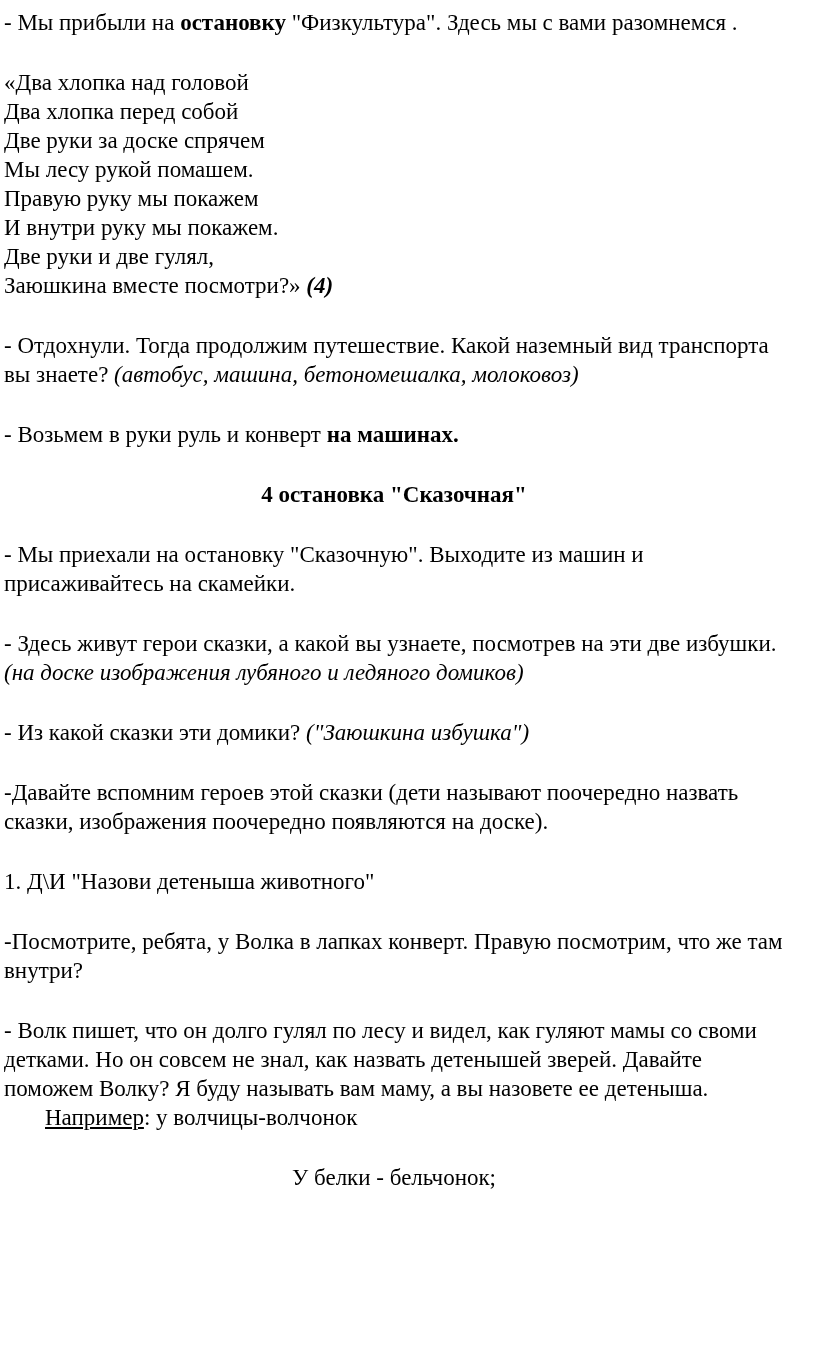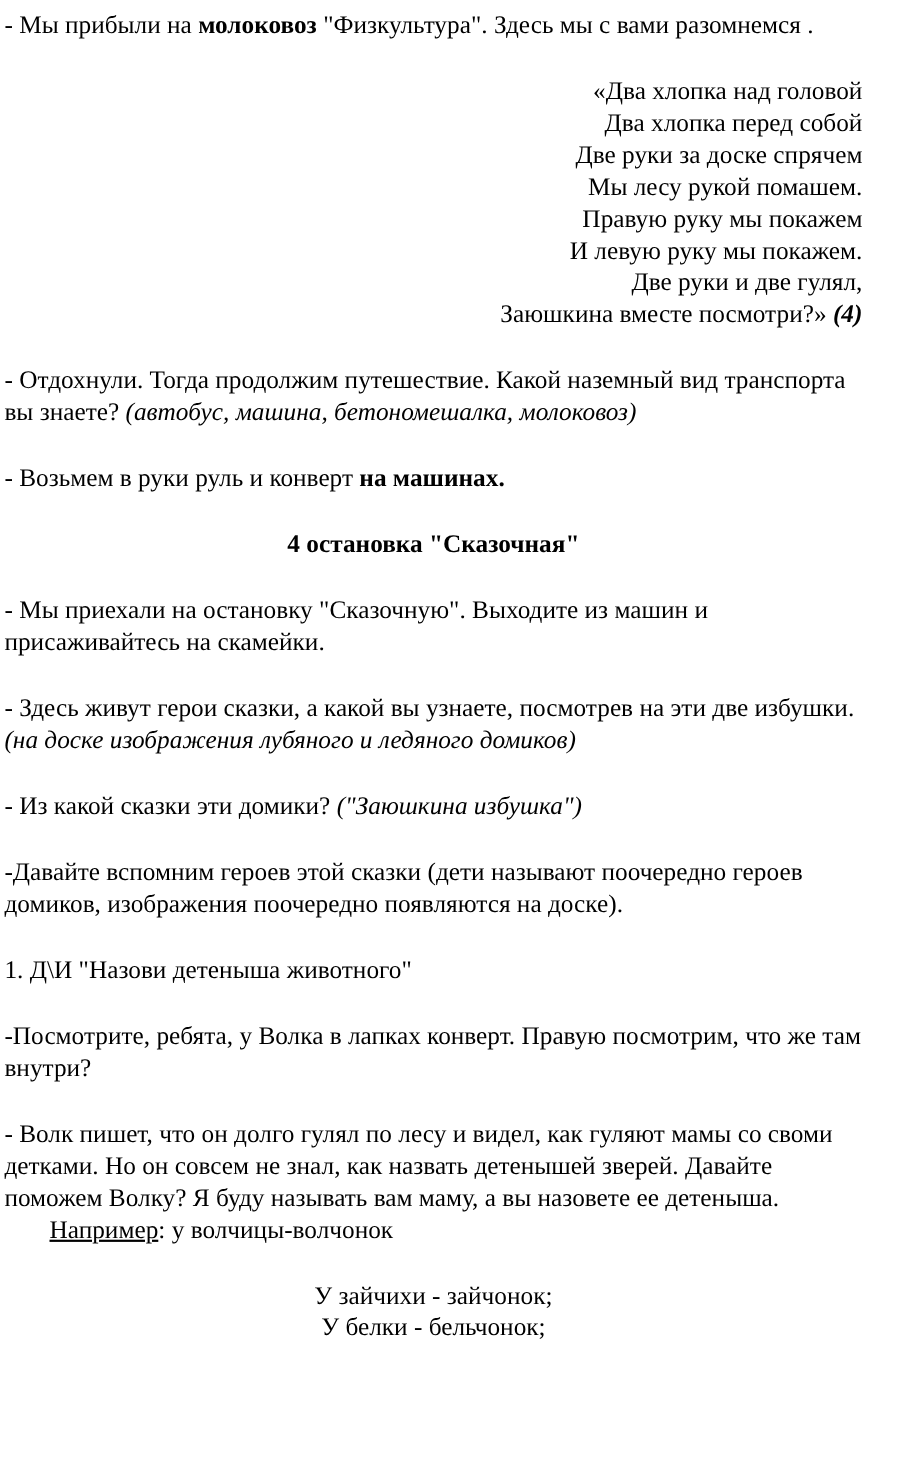--- a/index.html
+++ b/index.html
@@ -9,65 +9,64 @@
     height: 1345px;
     overflow: hidden;
     font-family: "Liberation Serif", "DejaVu Serif", serif;
     font-size: 23px;
     line-height: 29px;
     color: #000000;
   }
   .page { padding: 8px 32px 0 4px; }
   .para { margin-bottom: 31px; }
   .para:last-child { margin-bottom: 0; }
-  .poem { text-align: right; margin-bottom: 31px; }
+  .poem { text-align: left; margin-bottom: 31px; }
   .poem-line { display: block; }
   .heading { text-align: center; font-weight: bold; margin-bottom: 31px; font-size: 23px; line-height: 29px; }
   .answers { text-align: center; }
   .b { font-weight: bold; }
   .i { font-style: italic; }
   .bi { font-weight: bold; font-style: italic; }
   .u { text-decoration: underline; margin-left: 41px; }
 </style>
 </head>
 <body>
 
 <div class="page">
 
-  <p class="para"><span>- Мы прибыли на </span><span class="b">молоковоз</span><span> "Физкультура". Здесь мы с вами разомнемся .</span></p>
+  <p class="para"><span>- Мы прибыли на </span><span class="b">остановку</span><span> "Физкультура". Здесь мы с вами разомнемся .</span></p>
 
   <div class="poem">
     <span class="poem-line">«Два хлопка над головой</span>
     <span class="poem-line">Два хлопка перед собой</span>
     <span class="poem-line">Две руки за доске спрячем</span>
     <span class="poem-line">Мы лесу рукой помашем.</span>
     <span class="poem-line">Правую руку мы покажем</span>
-    <span class="poem-line">И левую руку мы покажем.</span>
+    <span class="poem-line">И внутри руку мы покажем.</span>
     <span class="poem-line">Две руки и две гулял,</span>
     <span class="poem-line"><span>Заюшкина вместе посмотри?» </span><span class="bi">(4)</span></span>
   </div>
 
   <p class="para"><span>- Отдохнули. Тогда продолжим путешествие. Какой наземный вид транспорта вы знаете? </span><span class="i">(автобус, машина, бетономешалка, молоковоз)</span></p>
 
   <p class="para"><span>- Возьмем в руки руль и конверт </span><span class="b">на машинах.</span></p>
 
   <p class="heading">4 остановка "Сказочная"</p>
 
   <p class="para">- Мы приехали на остановку "Сказочную". Выходите из машин и присаживайтесь на скамейки.</p>
 
   <p class="para"><span>- Здесь живут герои сказки, а какой вы узнаете, посмотрев на эти две избушки. </span><span class="i">(на доске изображения лубяного и ледяного домиков)</span></p>
 
   <p class="para"><span>- Из какой сказки эти домики? </span><span class="i">("Заюшкина избушка")</span></p>
 
-  <p class="para">-Давайте вспомним героев этой сказки (дети называют поочередно героев домиков, изображения поочередно появляются на доске).</p>
+  <p class="para">-Давайте вспомним героев этой сказки (дети называют поочередно назвать сказки, изображения поочередно появляются на доске).</p>
 
   <p class="para">1. Д\И "Назови детеныша животного"</p>
 
   <p class="para">-Посмотрите, ребята, у Волка в лапках конверт. Правую посмотрим, что же там внутри?</p>
 
   <p class="para"><span>- Волк пишет, что он долго гулял по лесу и видел, как гуляют мамы со своми детками. Но он совсем не знал, как назвать детенышей зверей. Давайте поможем Волку? Я буду называть вам маму, а вы назовете ее детеныша. </span><span class="u">Например</span><span>: у волчицы-волчонок</span></p>
 
   <div class="answers">
-    <span class="poem-line">У зайчихи - зайчонок;</span>
     <span class="poem-line">У белки - бельчонок;</span>
   </div>
 
 </div>
 
 </body></html>

